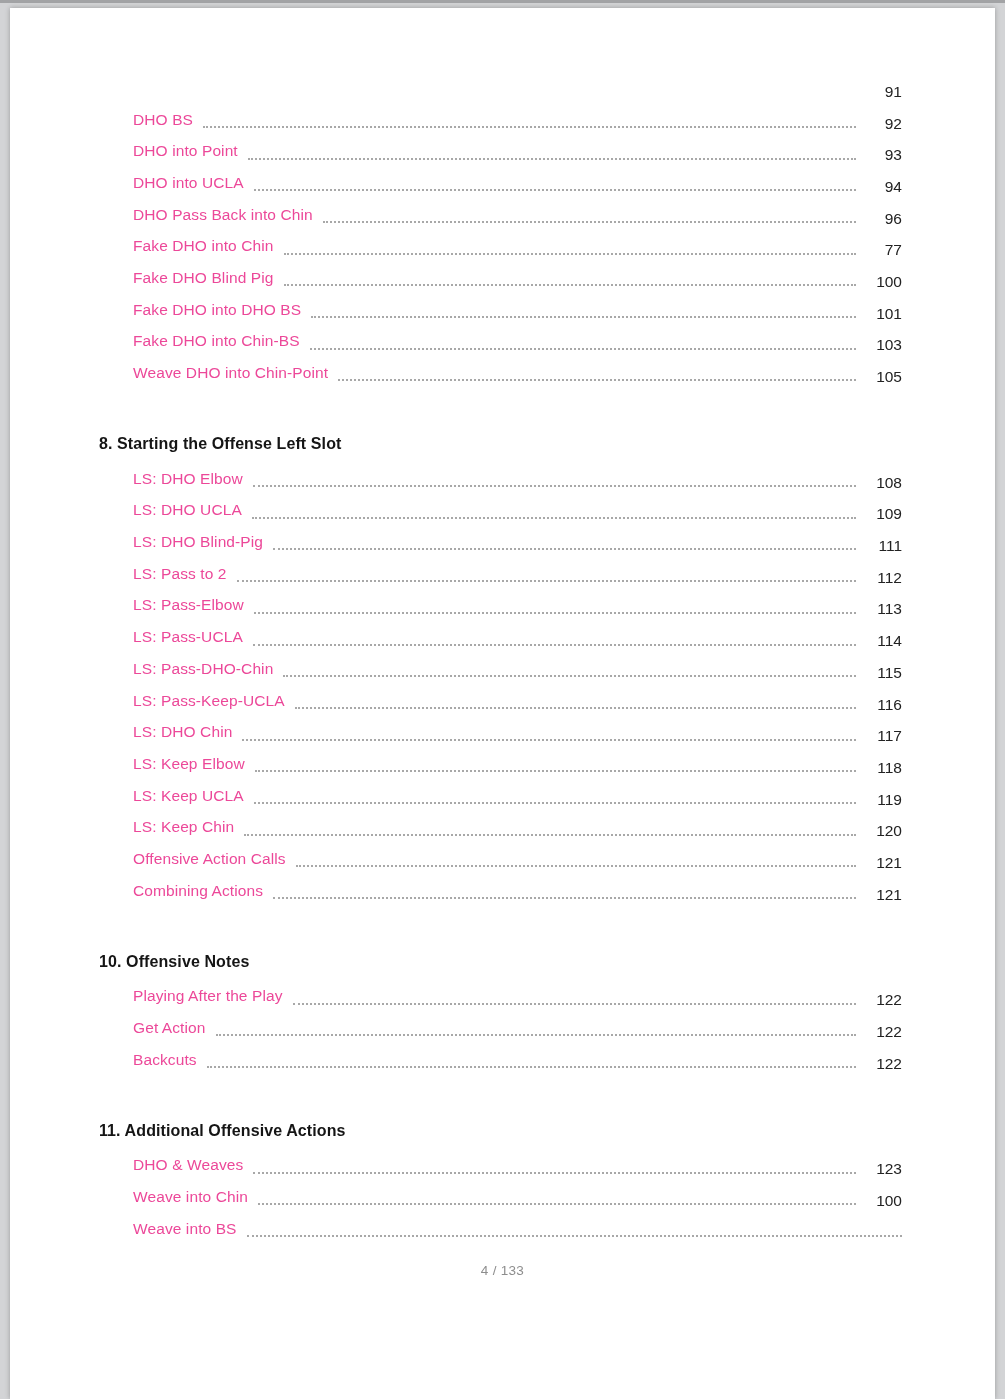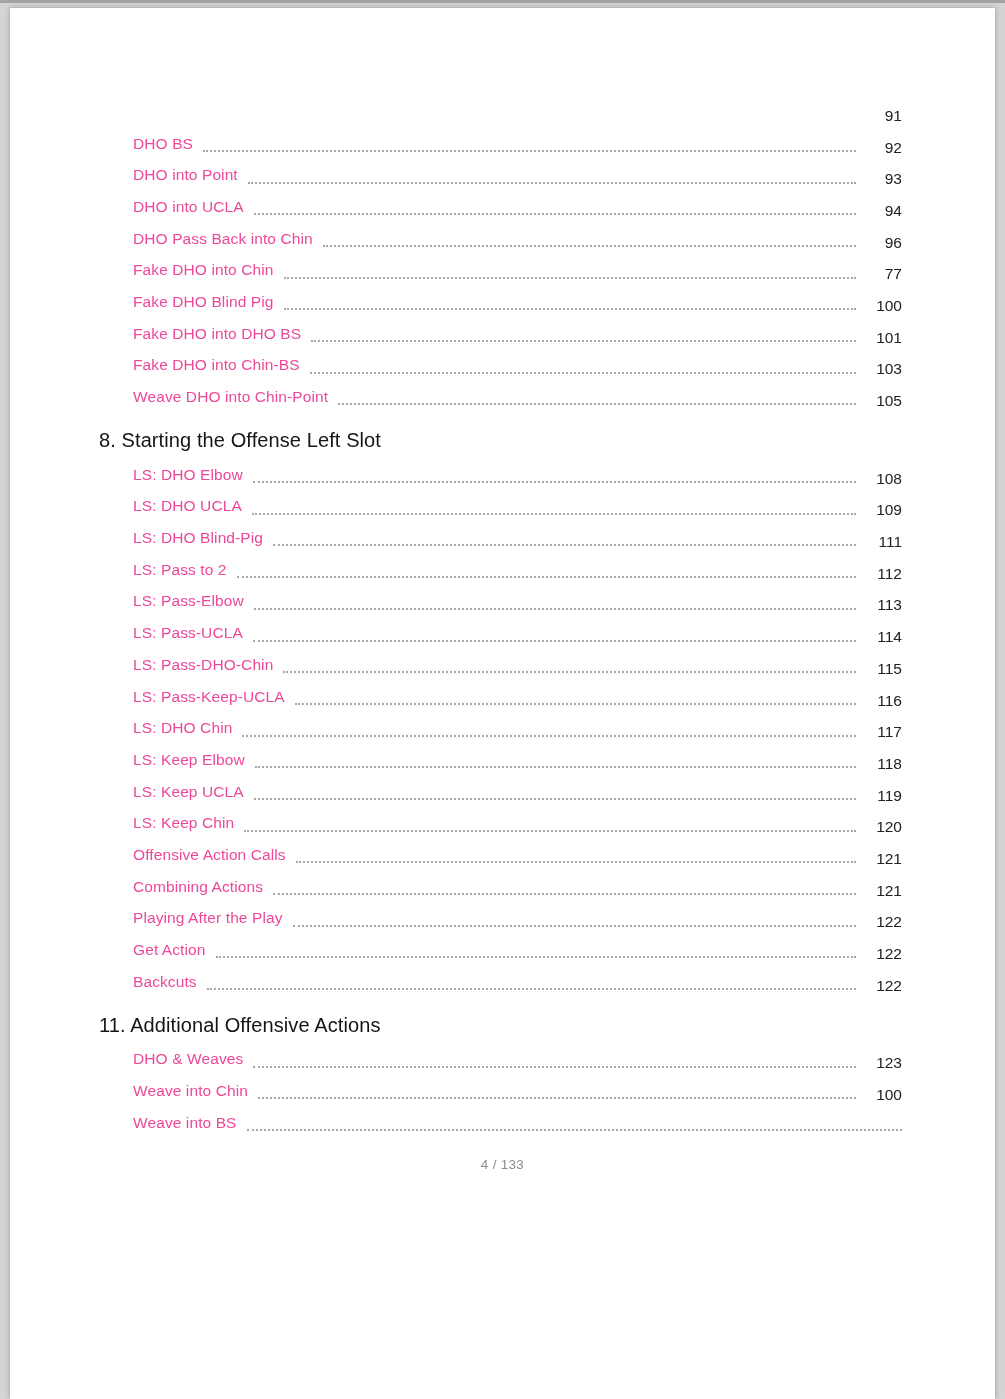--- a/index.html
+++ b/index.html
@@ -15,29 +15,29 @@
     background: #a2a3a5;
   }
   .pdf-page {
     position: absolute;
     left: 10px; right: 10px; top: 8px; bottom: 0;
     background: #ffffff;
     box-shadow: 0 0 5px rgba(0,0,0,0.28);
     overflow: hidden;
   }
   .toc {
-    padding: 88px 93px 0 89px;
+    padding: 64px 93px 0 89px;
     color: #1f1f1f;
   }
   .toc-heading {
-    font-size: 20px;
-    font-weight: normal;
+    font-size: 16px;
+    font-weight: bold;
     color: #151515;
     letter-spacing: 0.1px;
-    margin-top: 12px;
+    margin-top: 40px;
     margin-bottom: 4px;
     line-height: 30px;
   }
   .toc-row {
     display: flex;
     align-items: center;
     height: 31.7px;
     padding-left: 34px;
     cursor: pointer;
   }
@@ -192,20 +192,21 @@
       <div class="toc-row">
         <span class="toc-label">Offensive Action Calls</span>
         <span class="toc-leader"></span>
         <span class="toc-page">121</span>
       </div>
       <div class="toc-row">
         <span class="toc-label">Combining Actions</span>
         <span class="toc-leader"></span>
         <span class="toc-page">121</span>
       </div>
+      <div class="toc-heading">10. Offensive Notes</div>
       <div class="toc-row">
         <span class="toc-label">Playing After the Play</span>
         <span class="toc-leader"></span>
         <span class="toc-page">122</span>
       </div>
       <div class="toc-row">
         <span class="toc-label">Get Action</span>
         <span class="toc-leader"></span>
         <span class="toc-page">122</span>
       </div>

